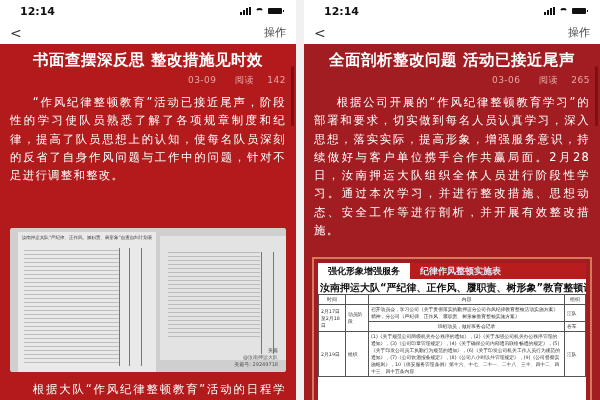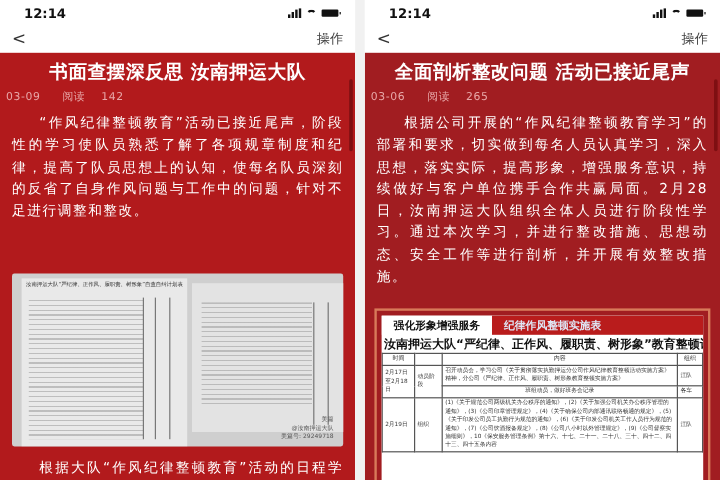--- a/index.html
+++ b/index.html
@@ -13,21 +13,21 @@
   .sig { display:flex; align-items:flex-end; gap:1px; height:8px; }
   .sig i { display:block; width:2px; background:#111; }
   .wifi { width:9px; height:7px; border:2px solid #111; border-bottom:none; border-left-color:transparent; border-right-color:transparent; border-radius:9px 9px 0 0; box-sizing:border-box; }
   .batt { width:14px; height:6px; background:#111; border-radius:1px; position:relative; }
   .batt:after { content:""; position:absolute; right:-2px; top:2px; width:1px; height:2px; background:#111; }
   .nav { height:21px; display:flex; align-items:center; justify-content:space-between; padding:0 10px 0 10px; font-size:11px; color:#444; }
   .back { font-size:14px; color:#333; cursor:pointer; }
   .content { position:absolute; top:44px; left:0; right:0; bottom:0; background:#b21a1c; color:#fff; overflow:hidden; }
   .right .content { background:#a11d21; }
   .title { font-size:15.5px; font-weight:bold; text-align:center; padding:6px 8px 0 8px; line-height:20px; letter-spacing:0.5px; }
-  .meta { text-align:left; font-size:9px; color:#e7a6a7; margin-top:4px; letter-spacing:0.5px; }
+  .meta { text-align:right; font-size:9px; color:#e7a6a7; margin-top:4px; letter-spacing:0.5px; }
   .meta span { margin:0 5px; }
   .para { font-size:11.4px; line-height:18.3px; padding:0 10px; text-indent:2em; letter-spacing:1.3px; text-align:justify; margin:6px 0 0 0; }
   .scrollbar { position:absolute; right:2px; top:22px; width:3px; height:60px; background:#7e0f12; border-radius:2px; }
   .doc-photo { margin:44px 10px 0 10px; height:144px; background:#cfcfcf; position:relative; overflow:hidden; border-radius:2px; }
   .sheet { position:absolute; background:#e9e9e9; }
   .sheet.a { left:8px; top:4px; width:138px; height:140px; }
   .sheet.b { left:150px; top:8px; width:128px; height:124px; background:#e3e3e3; }
   .sheet-title { font-size:4.5px; color:#333; text-align:center; margin-top:3px; line-height:6px; }
   .lines { position:absolute; left:6px; right:36px; top:18px; bottom:6px; background:repeating-linear-gradient(to bottom, #9a9a9a 0 1px, transparent 1px 4px); opacity:.55; }
   .sheet.b .lines { left:8px; right:28px; top:16px; bottom:20px; }
@@ -60,21 +60,21 @@
       <span class="wifi"></span>
       <span class="batt"></span>
     </span>
   </div>
   <div class="nav">
     <span class="back">&lt;</span>
     <span style="cursor:pointer">操作</span>
   </div>
   <div class="content">
     <div class="scrollbar"></div>
-    <div class="title">书面查摆深反思 汝南押运大队</div>
+    <div class="title">书面查摆深反思 整改措施见时效</div>
     <div class="meta">
       <span>03-09</span>
       <span><span>阅读</span> <span>142</span></span>
     </div>
     <p class="para">“作风纪律整顿教育”活动已接近尾声，阶段性的学习使队员熟悉了解了各项规章制度和纪律，提高了队员思想上的认知，使每名队员深刻的反省了自身作风问题与工作中的问题，针对不足进行调整和整改。</p>
     <div class="doc-photo">
       <div class="sheet a">
         <div class="sheet-title">汝南押运大队“严纪律、正作风、履职责、树形象”自查自纠计划表</div>
         <div class="lines"></div>
         <div class="vcol" style="right:36px"></div>

